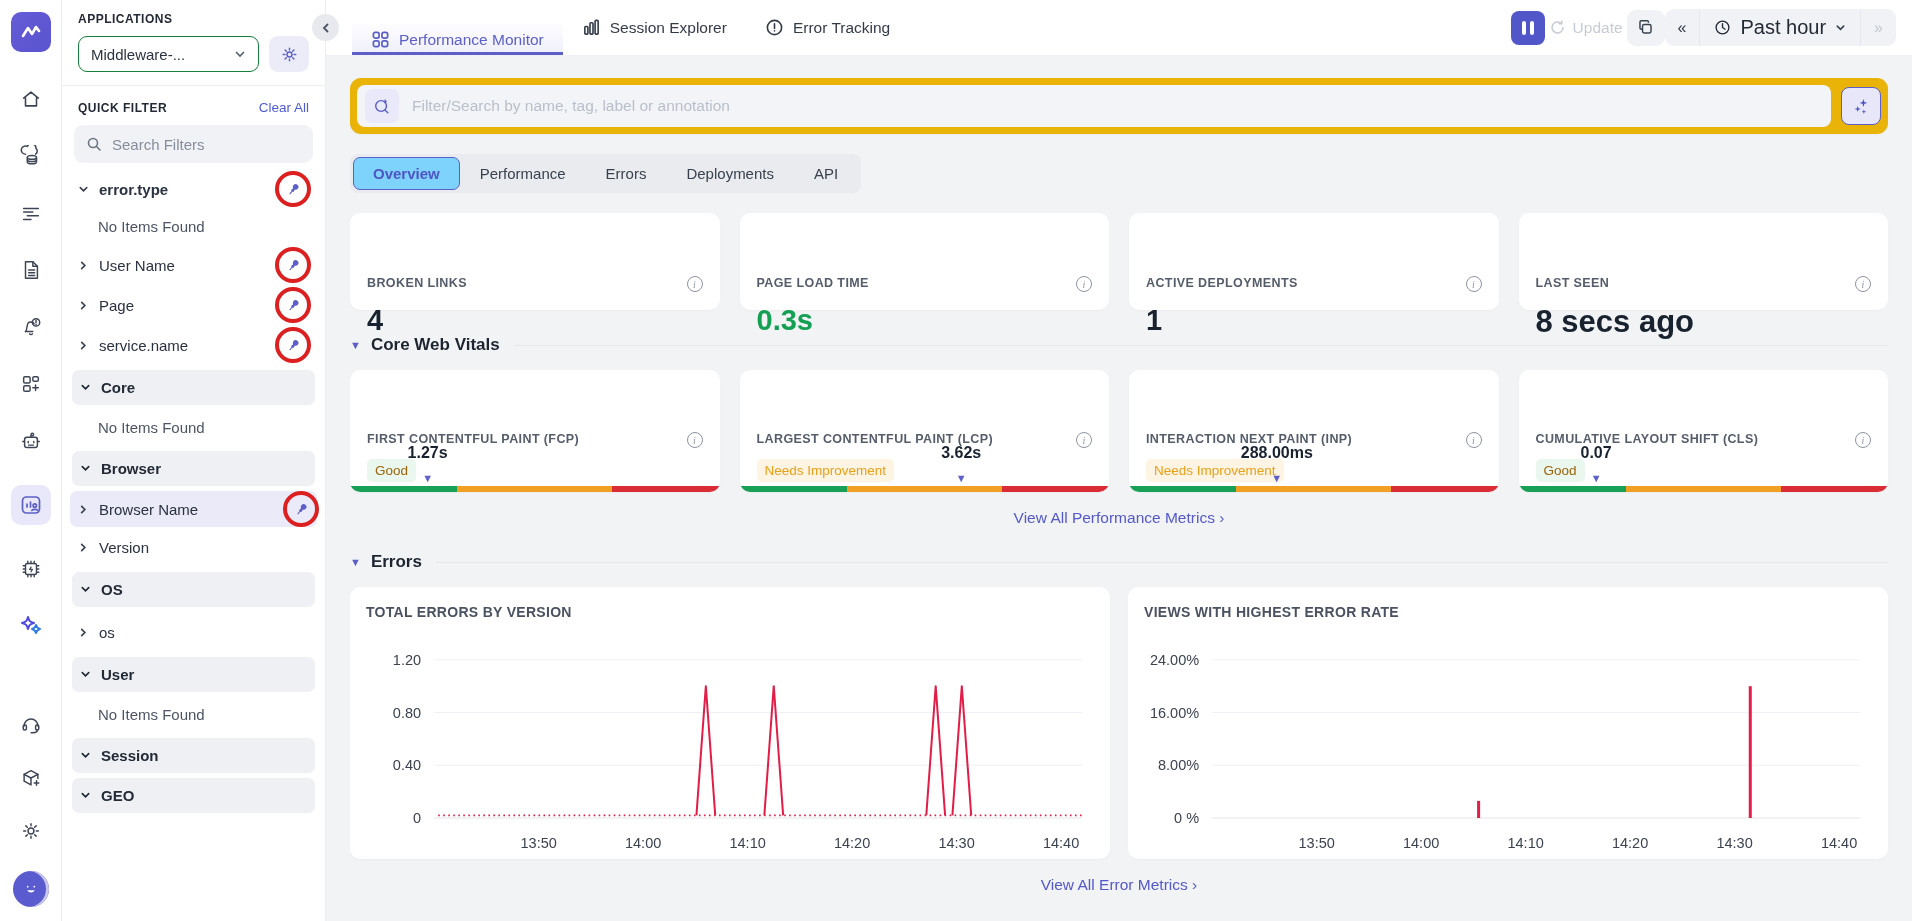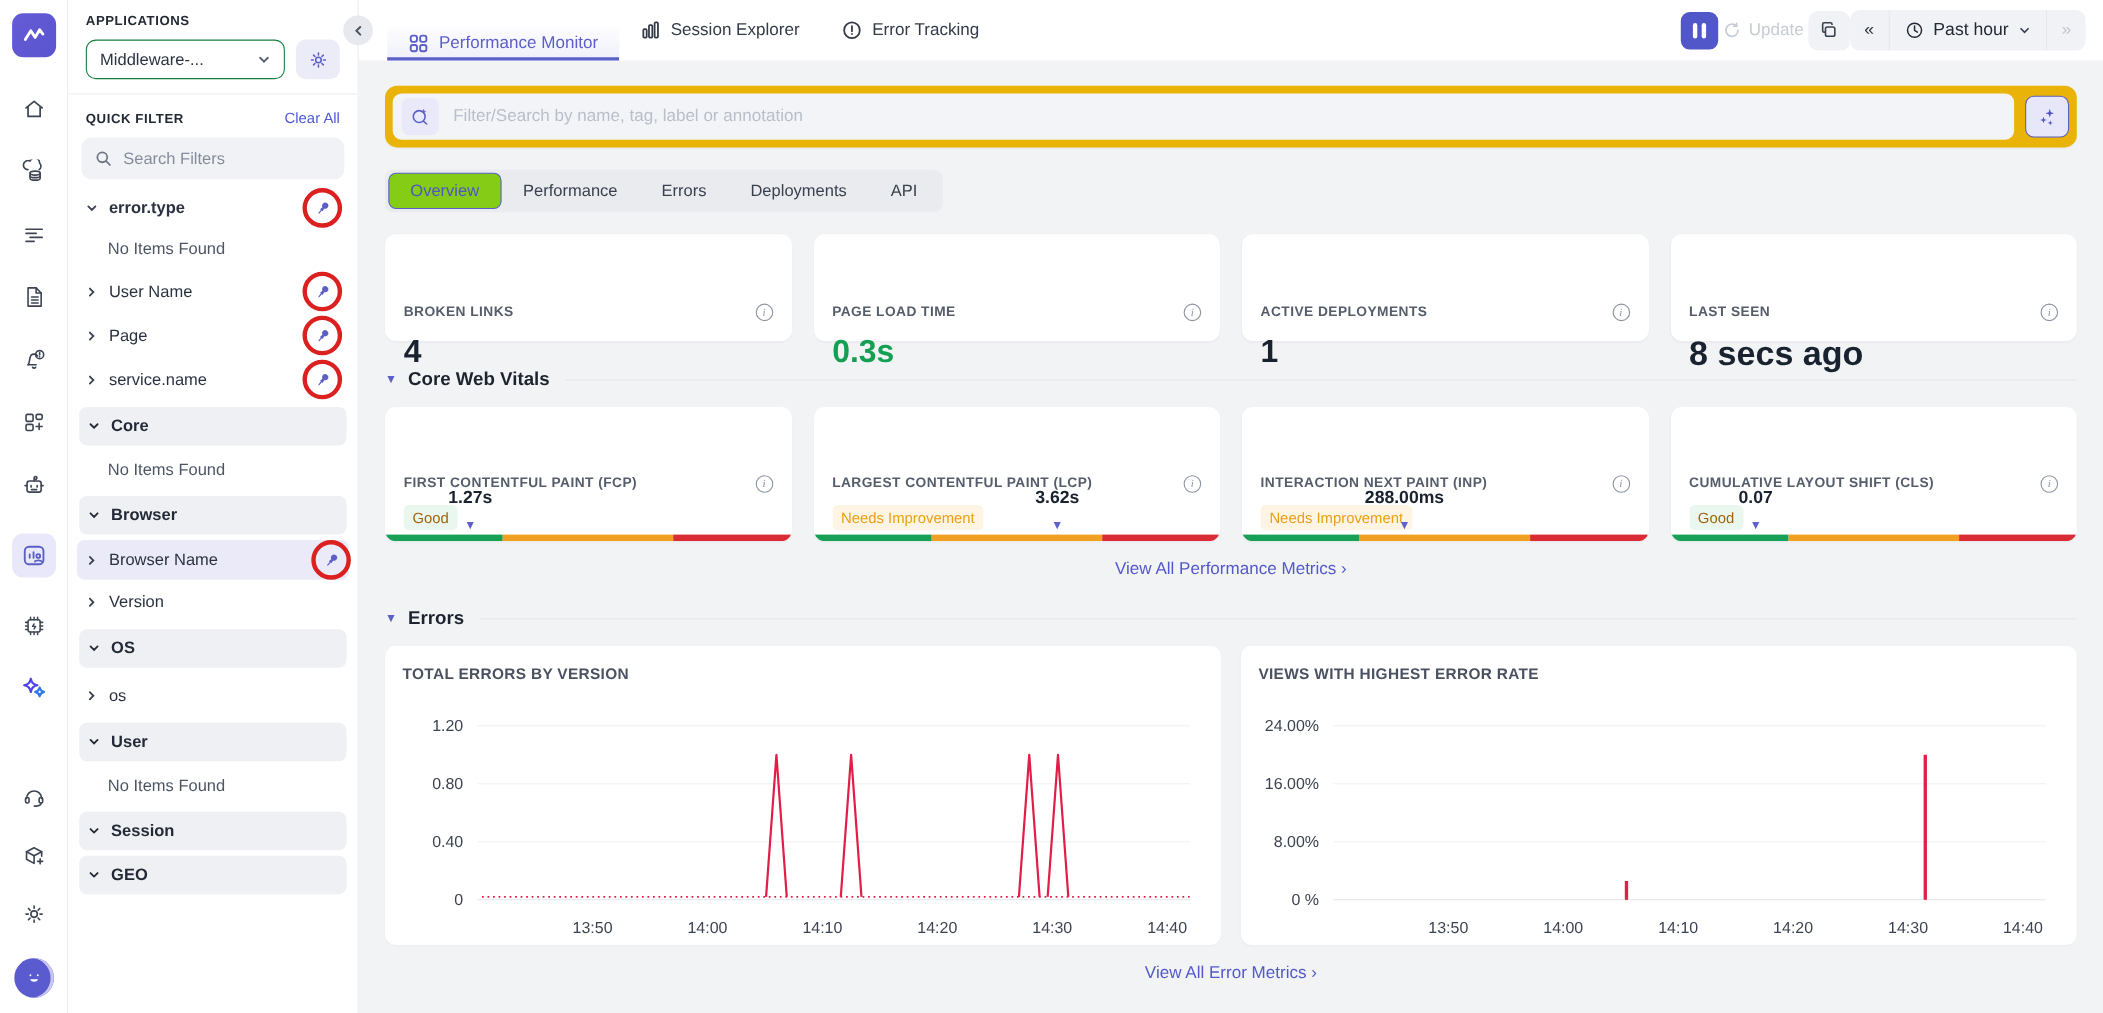--- a/index.html
+++ b/index.html
@@ -45,34 +45,34 @@
   .ttab { display:flex; align-items:center; gap:9px; padding:0 19px; font-size:15.5px; color:#333b49; cursor:pointer; }
   .ttab.active { color:#5b5fc7; background:linear-gradient(#fdfdff,#efeffb); box-shadow:0 -3px 0 0 #5b5fc7 inset;margin-top:24px; }
   .top-right { margin-left:auto; display:flex; align-items:center; }
   .pause-btn { width:34px; height:34px; border-radius:8px; background:#5156c9; display:flex; align-items:center; justify-content:center; gap:4px; cursor:pointer; }
   .pause-btn i { width:4px; height:14px; background:#fff; border-radius:2px; }
   .update-btn { display:flex; align-items:center; gap:7px; color:#c6cbd4; font-size:15.5px; cursor:default; padding:0 4px; }
   .copy-btn { width:38px; height:36px; border-radius:9px; background:#f1f2f5; color:#39414f; display:flex; align-items:center; justify-content:center; cursor:pointer; }
   .time-group { display:flex; align-items:center; background:#f1f2f5; border-radius:9px; height:37px; overflow:hidden; }
   .tg-btn { padding:0 13px; height:100%; display:flex; align-items:center; color:#2f3744; font-size:16px; cursor:pointer; }
   .tg-btn.dis { color:#c3c8d1; cursor:default; }
-  .tg-main { display:flex; align-items:center; gap:9px; padding:0 14px; height:100%; border-left:1px solid #e4e7ec; border-right:1px solid #e4e7ec; font-size:16px; font-weight:500; color:#232a36; cursor:pointer; }
+  .tg-main { display:flex; align-items:center; gap:9px; padding:0 14px; height:100%; border-left:1px solid #e4e7ec; border-right:1px solid #e4e7ec; font-size:20px; font-weight:500; color:#232a36; cursor:pointer; }
 
   .content { flex:1; background:#f2f3f5; padding:22px 24px 0; overflow:hidden; }
 
   .search-card { background:#eab308; border-radius:11px; padding:7px; display:flex; gap:10px; box-shadow:0 1px 2px rgba(20,30,50,.03); }
   .search-inner { flex:1; background:#f3f4f7; border-radius:8px; height:42px; display:flex; align-items:center; gap:13px; padding:0 8px; }
   .ai-square { width:34px; height:34px; border-radius:7px; background:#e9e9fa; color:#5b5fc7; display:flex; align-items:center; justify-content:center; }
   .search-inner input { flex:1; border:none; background:transparent; outline:none; font-size:15.5px; color:#3a4250; font-family:inherit; }
   .search-inner input::placeholder { color:#b9bfca; }
   .ai-btn { width:40px; height:38px; align-self:center; border-radius:8px; background:#e7e7f9; border:1.5px solid #5b5fc7; color:#4c50c0; display:flex; align-items:center; justify-content:center; cursor:pointer; }
 
   .pills { margin-top:20px; display:inline-flex; background:#e9ebef; border-radius:8px; padding:3px; }
   .pill { padding:7px 19px; font-size:15px; color:#39414f; border:1px solid transparent; border-radius:7px; cursor:pointer; }
-  .pill.active { background:#84cc16; border-color:#5b5fc7; color:#5055c5; }
+  .pill.active { background:#7dd3fc; border-color:#5b5fc7; color:#5055c5;font-weight:bold; }
 
   .metric-grid { margin-top:20px; display:grid; grid-template-columns:repeat(4,1fr); gap:20px; }
   .mcard { background:#fff; border-radius:10px; padding:15px 17px; height:97px; box-shadow:0 1px 2px rgba(20,30,50,.03); }
   .mcard-head { display:flex; justify-content:space-between; align-items:flex-start;margin-top:48px; }
   .mtitle { font-size:12.5px; font-weight:bold; letter-spacing:.4px; color:#555d6b; }
   .info-i { width:16px; height:16px; border:1.3px solid #8d94a1; border-radius:50%; color:#8d94a1; font-size:10px; display:flex; align-items:center; justify-content:center; font-family:"Liberation Serif",serif; font-style:italic; cursor:pointer; flex:0 0 auto; }
   .mvalue { margin-top:12px; font-size:29px; font-weight:bold; color:#19222f; }
   .mvalue.green { color:#13a053; }
   .mvalue.xl { font-size:31px; }
 

